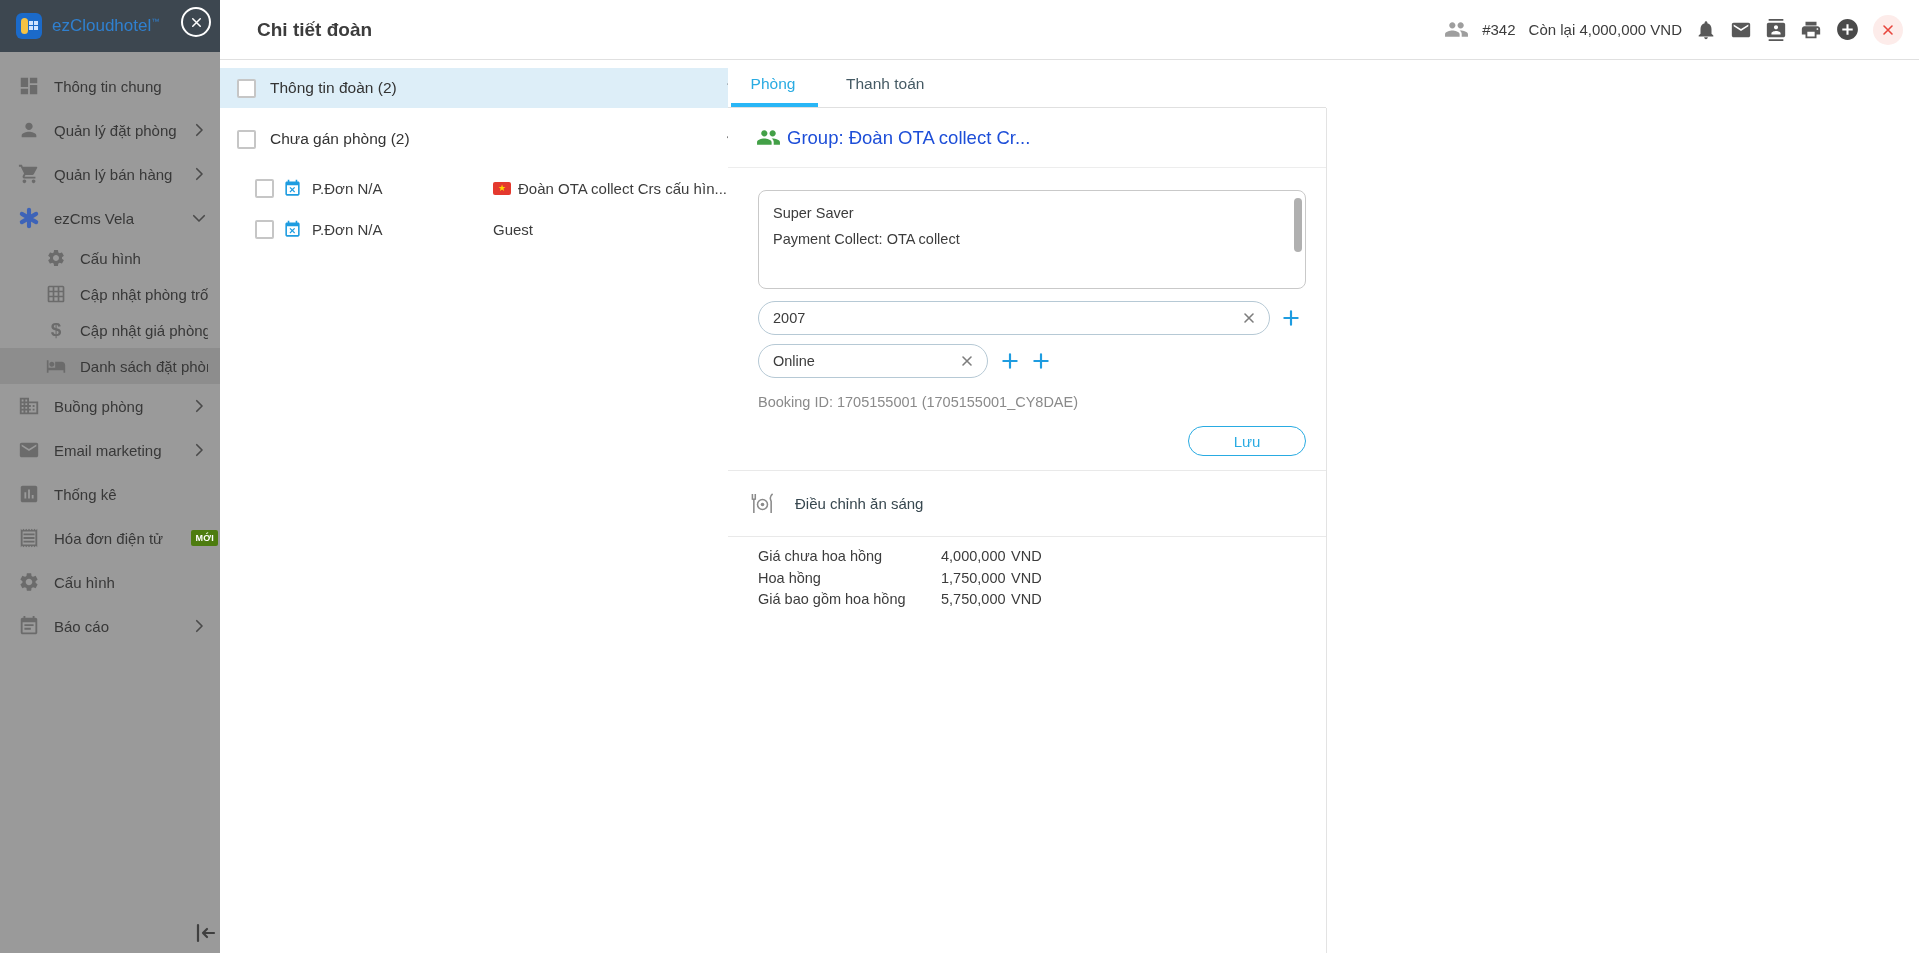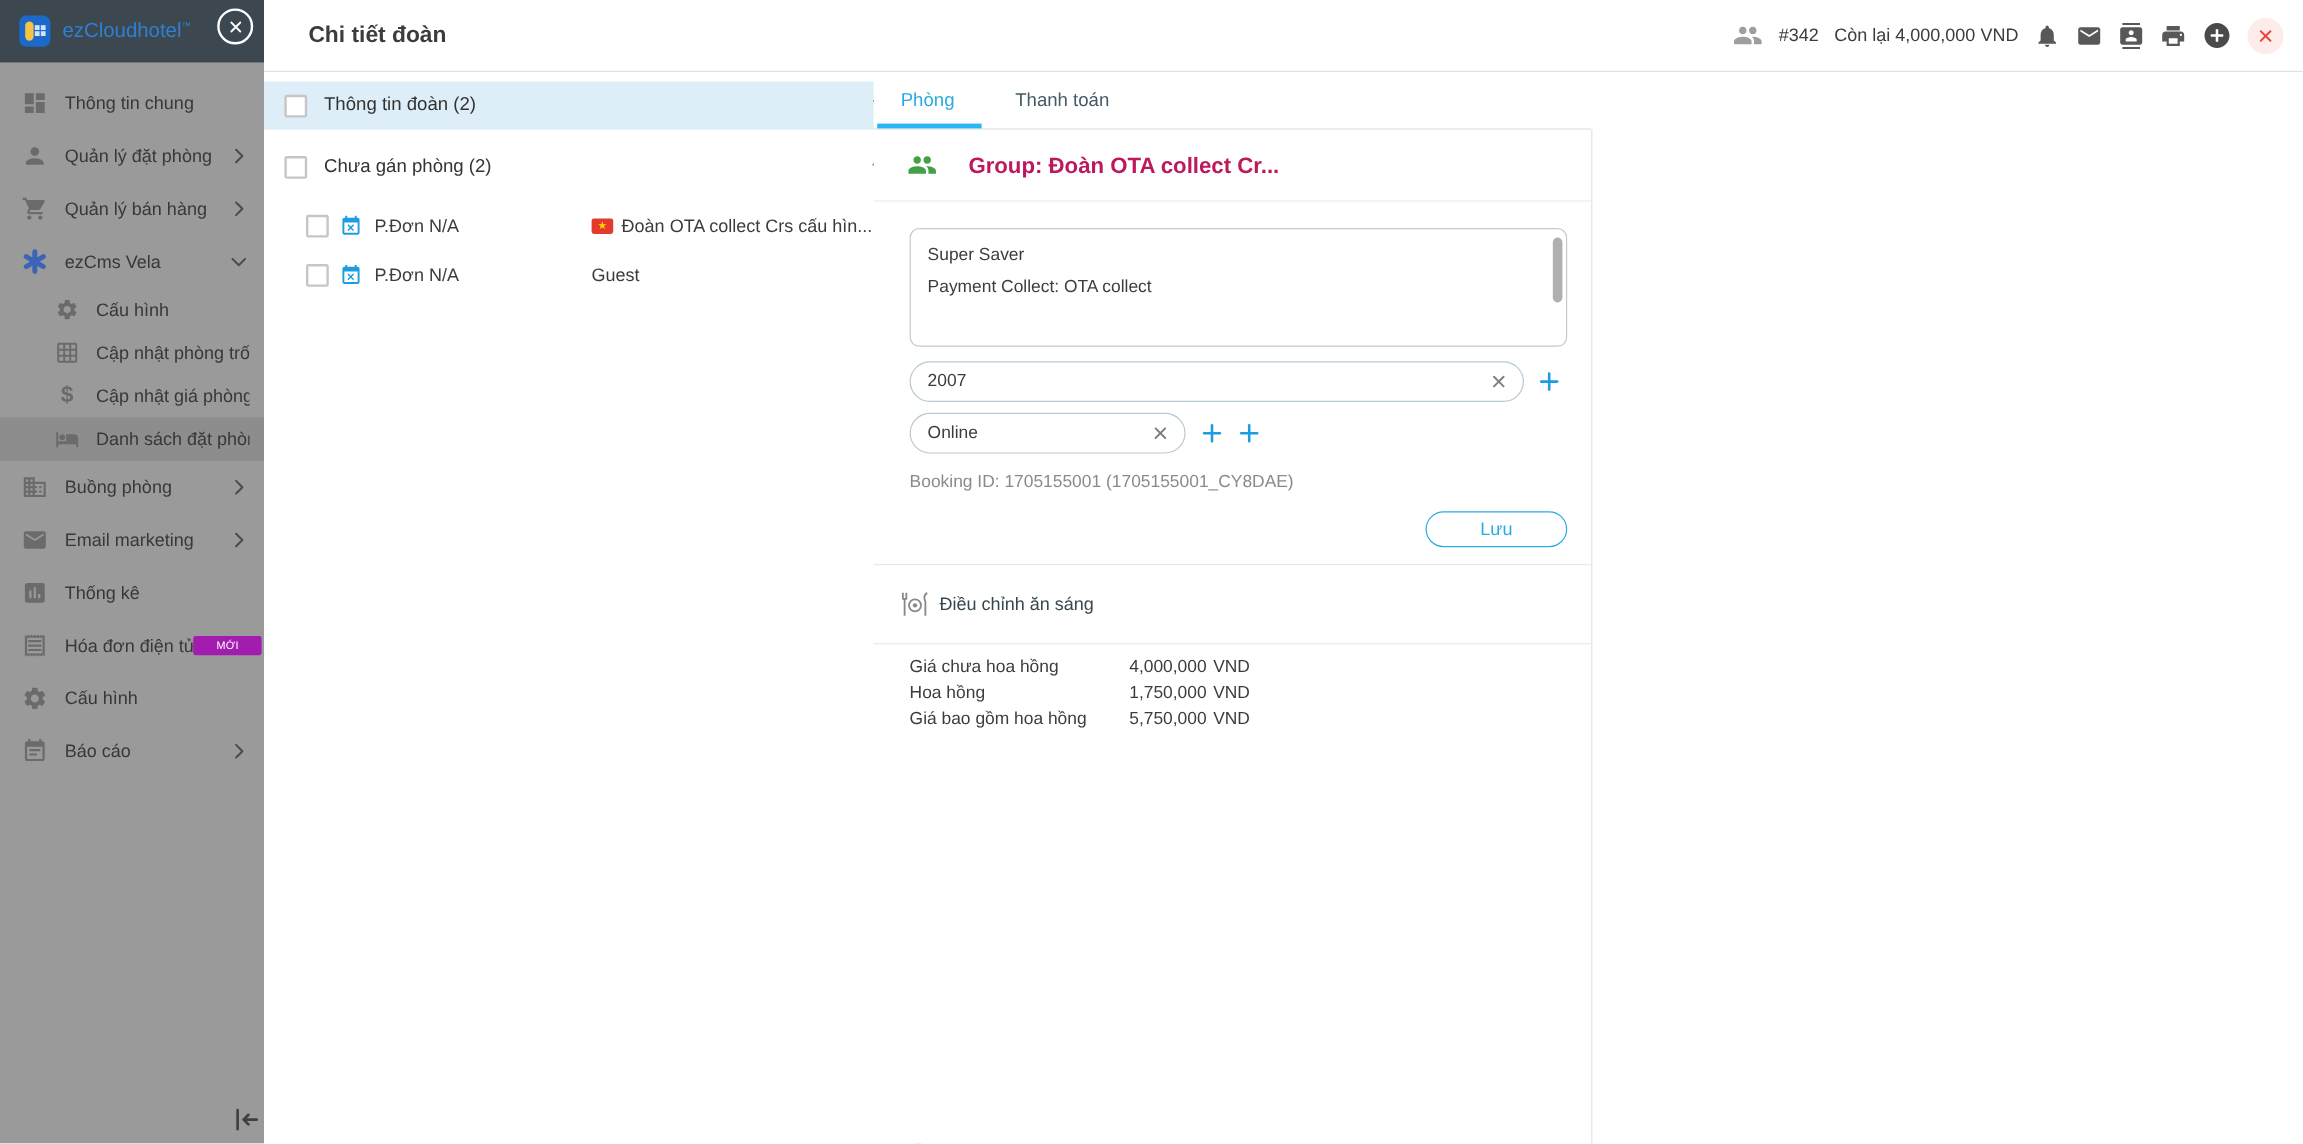--- a/index.html
+++ b/index.html
@@ -20,21 +20,21 @@
   .menu{padding-top:12px}
   .m-item{height:44px;display:flex;align-items:center;padding:0 12px 0 18px;color:#383838;font-size:15px;cursor:pointer;position:relative}
   .m-sub{height:36px;padding-left:46px}
   .m-item .mic{width:22px;height:22px;color:#6b6b6b;flex:none}
   .m-sub .mic{width:20px;height:20px}
   .ml{margin-left:14px;flex:1;white-space:nowrap;overflow:hidden}
   .chev{width:18px;height:18px;color:#4a4a4a;flex:none}
   .m-item.accent .mic{color:#3d63b8}
   .m-item.selected{background:#8d8d8d}
   .dollar{font-size:19px;font-weight:bold;color:#6b6b6b;width:20px;text-align:center}
-  .badge{background:#a21caf;color:#fff;font-size:9px;font-weight:normal;padding:3px 19px;border-radius:2px;margin-right:-10px;letter-spacing:.3px}
+  .badge{background:#4d7c0f;color:#fff;font-size:9px;font-weight:bold;padding:3px 4px;border-radius:2px;margin-right:-10px;letter-spacing:.3px}
   .collapse-btn{position:absolute;left:194px;bottom:8px;width:24px;height:24px;color:#3f3f3f;cursor:pointer}
 
   
   .topbar{position:absolute;left:220px;top:0;width:1699px;height:60px;background:#fff;
           border-bottom:1px solid #e0e0e0;display:flex;align-items:center;z-index:2;box-sizing:border-box}
   .page-title{margin-left:37px;font-size:19px;font-weight:bold;color:#3c3c3c;flex:1}
   .topbar-right{display:flex;align-items:center;gap:13px;padding-right:16px;color:#3c3c3c;font-size:15px}
   .t-ic{width:22px;height:22px;color:#585858;cursor:pointer}
   .people-ic{width:25px;height:25px;color:#9e9e9e}
   .plusc{width:25px;height:25px;color:#4a4a4a;cursor:pointer}
@@ -64,41 +64,41 @@
   .detail-panel{position:absolute;left:728px;top:60px;width:598px;height:893px;background:#fff;z-index:2;box-sizing:border-box}
   .right-divider{position:absolute;left:1326px;top:108px;width:1px;height:845px;background:#e3e3e3;z-index:2}
   .right-area{position:absolute;left:1327px;top:60px;width:592px;height:893px;background:#fff;z-index:1}
   .tabbar{height:48px;border-bottom:1px solid #e0e0e0;display:flex;position:relative;box-sizing:border-box}
   .tab{display:flex;align-items:center;justify-content:center;font-size:15.5px;cursor:pointer}
   .tab-rooms{width:90px;color:#29abe2}
   .tab-pay{padding:0 28px;color:#455a64}
   .tab-underline{position:absolute;left:3px;bottom:0;width:87px;height:4px;background:#29b6f6}
   .group-head{height:60px;border-bottom:1px solid #ededed;display:flex;align-items:center;padding-left:28px;box-sizing:border-box}
   .group-ic{width:25px;height:25px;color:#43a047;flex:none}
-  .group-title{margin-left:26px;font-size:18.5px;font-weight:bold;color:#be185d;white-space:nowrap}
+  .group-title{margin-left:6px;font-size:18.5px;font-weight:normal;color:#1d4ed8;white-space:nowrap}
   .dbody{padding:0 20px 0 30px}
   .comment-box{margin-top:22px;height:88px;border:1px solid #c9c9c9;border-radius:8px;padding:9px 26px 0 14px;
                position:relative;font-size:14.5px;color:#3c3c3c;line-height:26px;box-sizing:content-box}
   .cscroll{position:absolute;right:3px;top:7px;width:8px;height:54px;border-radius:4px;background:#b0b0b0;cursor:pointer}
   .inrow{display:flex;align-items:center;margin-top:12px}
   .inrow2{margin-top:9px}
   .pill{height:34px;border:1px solid #b6c9d5;border-radius:17px;display:flex;align-items:center;
         padding:0 12px 0 14px;box-sizing:border-box;background:#fff}
   .pill input{border:none;outline:none;font:inherit;font-size:14.5px;color:#3c3c3c;flex:1;min-width:0;background:transparent;padding:0}
   .pill input::placeholder{color:#8a8a8a}
   .clear-ic{width:16px;height:16px;color:#7d7d7d;flex:none;cursor:pointer}
   .w-full{width:512px}.w-src{width:230px}.w-mkt{width:235px;margin-left:15px}
   .plus-btn{width:20px;height:20px;color:#1e9ce0;margin-left:11px;flex:none;cursor:pointer}
   .plus-btn2{margin-left:12px}
   .booking{margin-top:16px;font-size:14.5px;color:#8a8a8a}
   .saverow{margin-top:16px;display:flex;justify-content:flex-end}
   .save-btn{width:118px;height:30px;border:1px solid #29abe2;border-radius:16px;background:#fff;color:#29abe2;
             font-size:15px;display:flex;align-items:center;justify-content:center;cursor:pointer;box-sizing:border-box}
   .bsection{margin-top:14px;border-top:1px solid #e9e9e9;border-bottom:1px solid #e9e9e9;height:67px;
-            display:flex;align-items:center;padding-left:22px;gap:8px;box-sizing:border-box}
+            display:flex;align-items:center;padding-left:22px;gap:20px;box-sizing:border-box}
   .b-ic{width:25px;height:23px;color:#8a8a8a;flex:none}
   .b-label{font-size:15px;color:#37474f}
   .pricing{margin-top:9px;padding-left:30px;font-size:14.5px;color:#3c3c3c}
   .prow{display:flex;line-height:21.5px}
   .plabel{width:183px}
   .pnum{width:62px;text-align:right}
   .pcur{margin-left:8px}
 </style>
 </head>
 <body>

